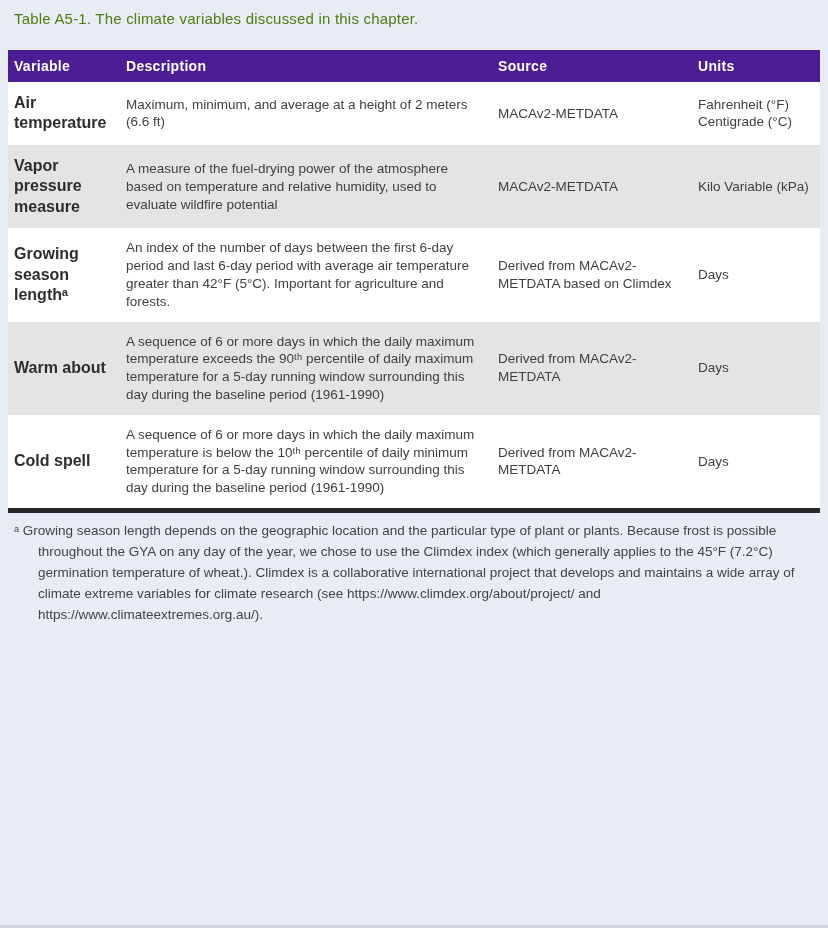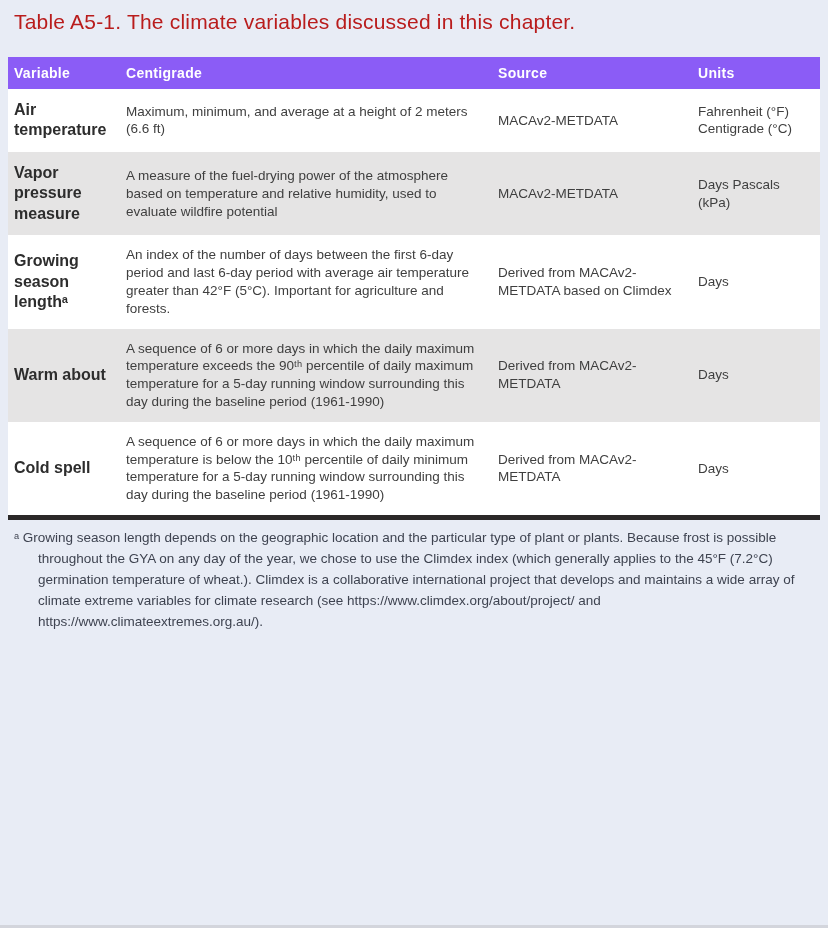--- a/index.html
+++ b/index.html
@@ -5,36 +5,36 @@
   html, body { margin: 0; padding: 0; }
   body {
     width: 828px; height: 928px;
     background: #e8ecf5;
     font-family: "Liberation Sans", "DejaVu Sans", sans-serif;
     overflow: hidden;
     position: relative;
   }
   .caption {
     padding: 10px 16px 0 14px;
-    font-size: 21px;
-    color: #b91c1c;
+    font-size: 15px;
+    color: #4d7c0f;
     letter-spacing: 0.2px;
   }
   table.climate-table {
     border-collapse: collapse;
     table-layout: fixed;
     width: 812px;
     margin: 23px 8px 0 8px;
   }
   col.c1 { width: 112px; }
   col.c2 { width: 372px; }
   col.c3 { width: 200px; }
   col.c4 { width: 128px; }
   th {
-    background: #8b5cf6;
+    background: #4c1d95;
     color: #ffffff;
     text-align: left;
     font-size: 14px;
     font-weight: bold;
     letter-spacing: 0.3px;
     padding: 8px 6px;
   }
   td {
     vertical-align: middle;
     font-size: 13.5px;
@@ -81,37 +81,37 @@
   <table class="climate-table">
     <colgroup>
         <col class="c1">
         <col class="c2">
         <col class="c3">
         <col class="c4">
       </colgroup>
     <thead>
       <tr>
         <th>Variable</th>
-        <th>Centigrade</th>
+        <th>Description</th>
         <th>Source</th>
         <th>Units</th>
       </tr>
     </thead>
     <tbody>
       <tr>
         <td class="var">Air temperature</td>
         <td>Maximum, minimum, and average at a height of 2 meters (6.6 ft)</td>
         <td>MACAv2-METDATA</td>
         <td>Fahrenheit (°F) Centigrade (°C)</td>
       </tr>
       <tr>
         <td class="var">Vapor pressure measure</td>
         <td>A measure of the fuel-drying power of the atmosphere based on temperature and relative humidity, used to evaluate wildfire potential</td>
         <td>MACAv2-METDATA</td>
-        <td>Days Pascals (kPa)</td>
+        <td>Kilo Variable (kPa)</td>
       </tr>
       <tr>
         <td class="var">Growing season lengthᵃ</td>
         <td>An index of the number of days between the first 6-day period and last 6-day period with average air temperature greater than 42°F (5°C). Important for agriculture and forests.</td>
         <td>Derived from MACAv2-METDATA based on Climdex</td>
         <td>Days</td>
       </tr>
       <tr>
         <td class="var">Warm about</td>
         <td>A sequence of 6 or more days in which the daily maximum temperature exceeds the 90ᵗʰ percentile of daily maximum temperature for a 5-day running window surrounding this day during the baseline period (1961-1990)</td>

